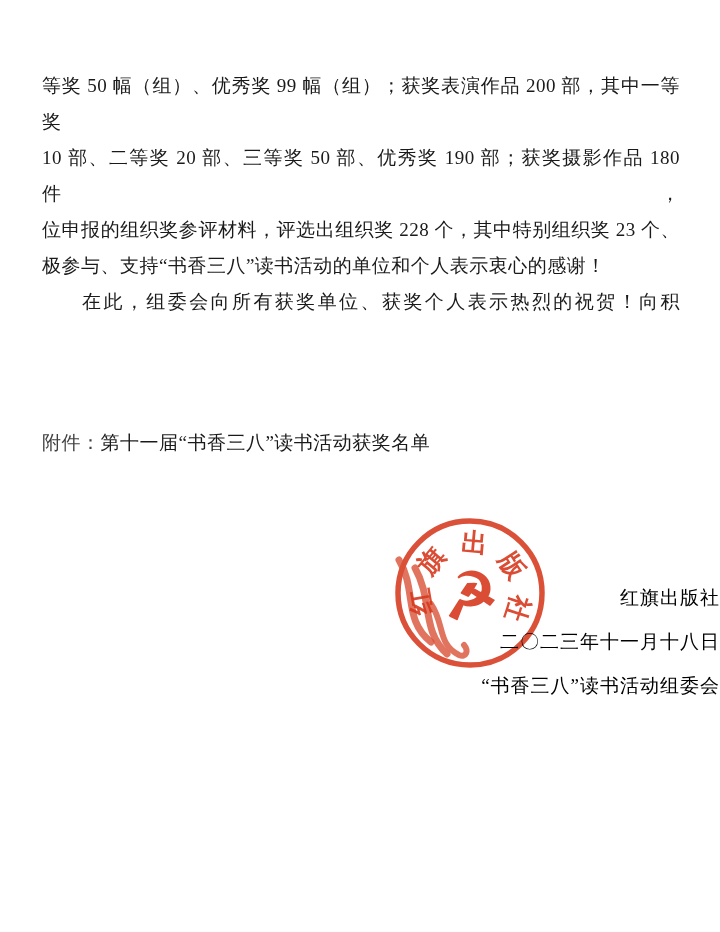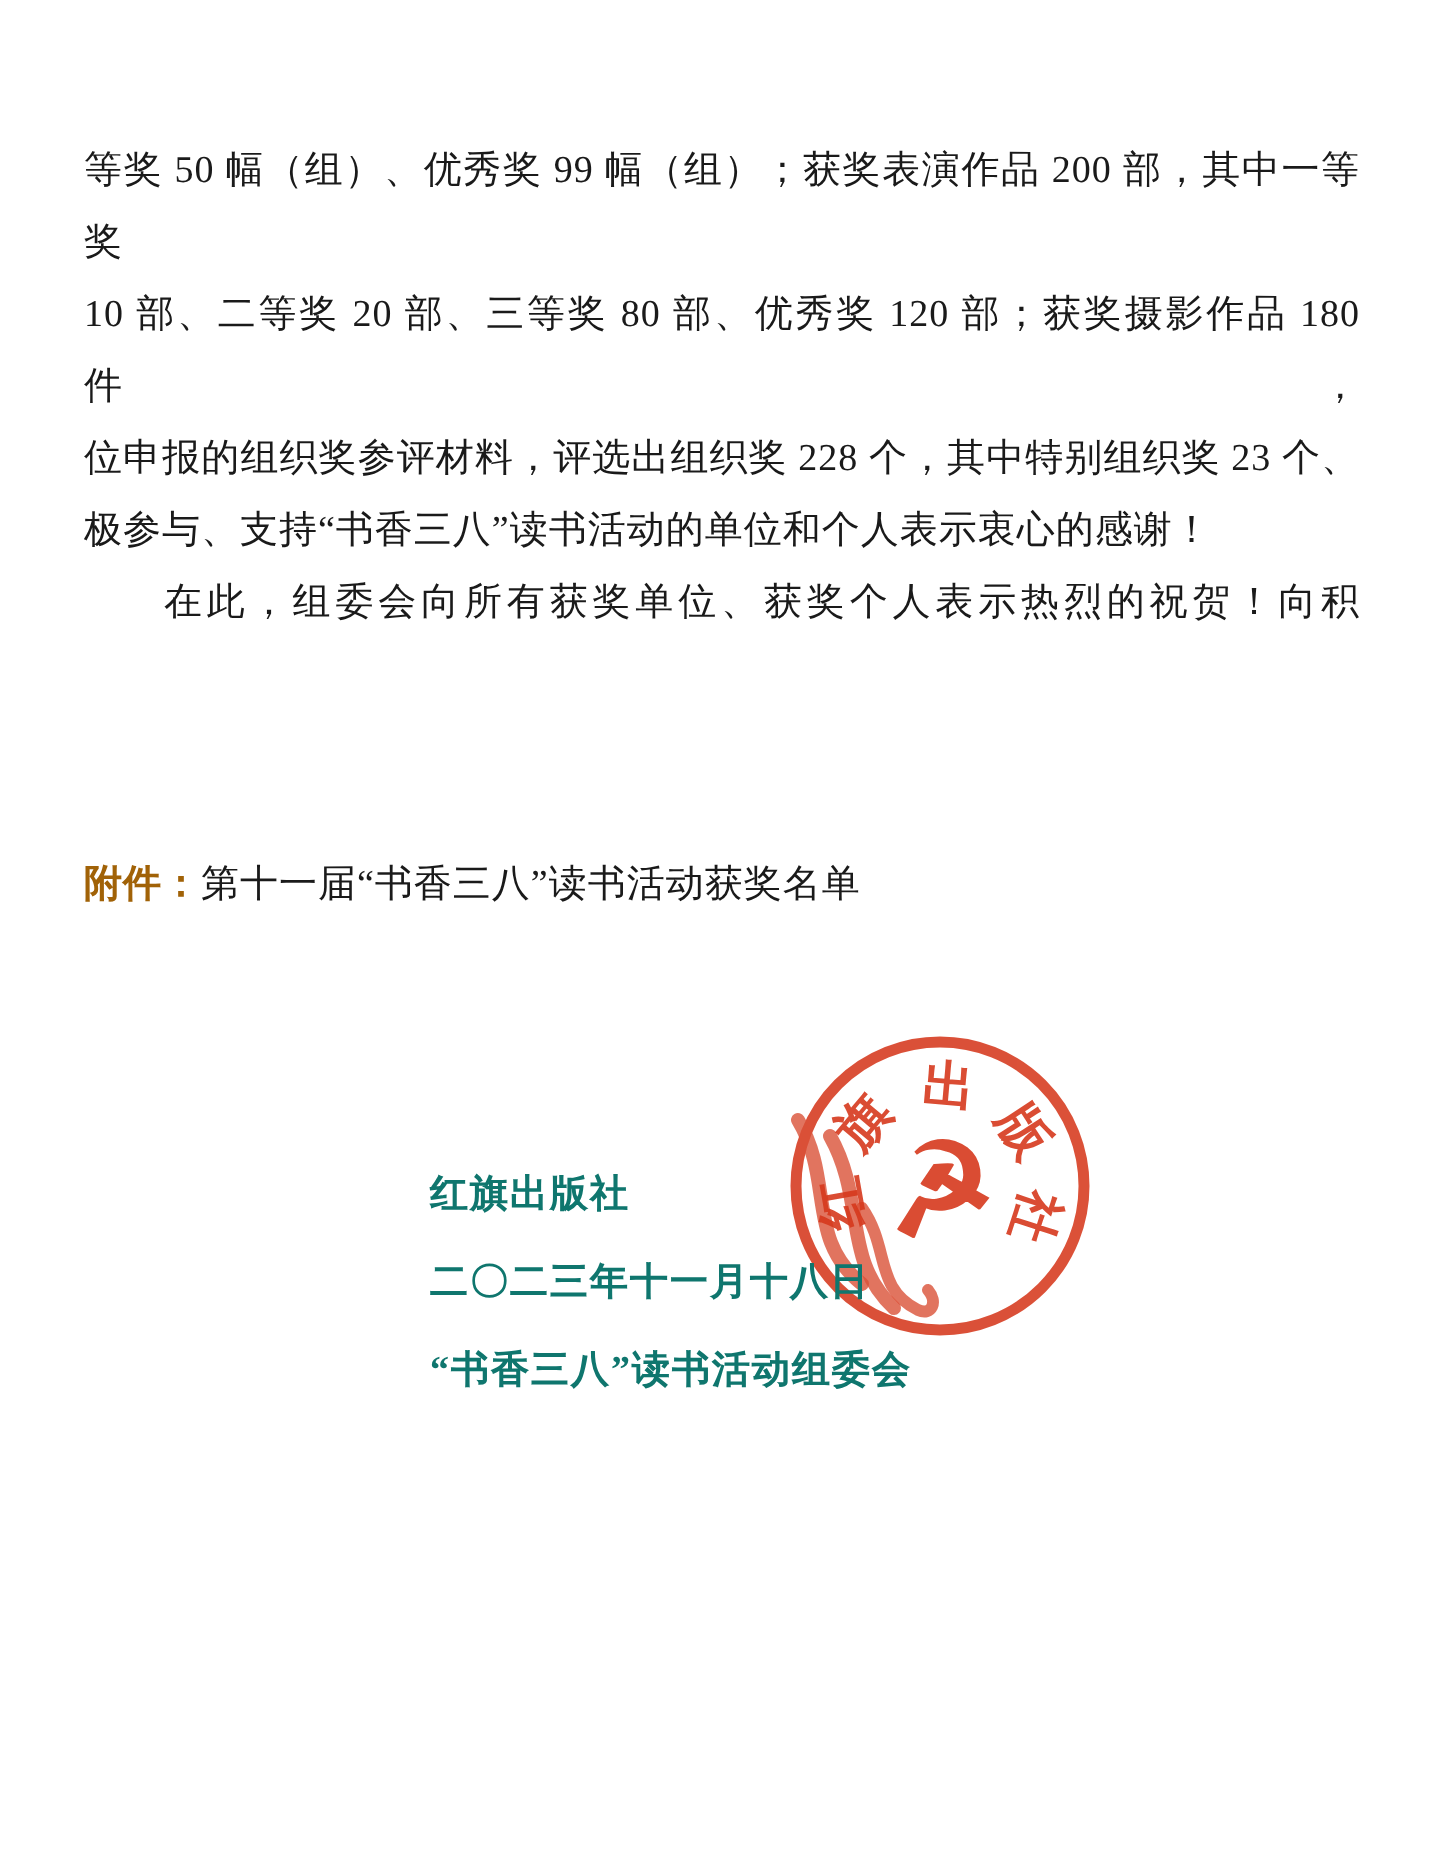--- a/index.html
+++ b/index.html
@@ -27,29 +27,29 @@
   .just  { text-align: justify; text-align-last: justify; text-justify: inter-character; }
   .indent { text-indent: 40px; }
   .attachment {
     position: absolute;
     left: 42px; top: 425px;
     width: 638px;
     font-size: 19px;
     line-height: 36px;
     letter-spacing: 0.5px;
   }
-  .attachment .label { font-weight: bold; color: #a16207; }
+  .attachment .label { font-weight: normal; color: #404040; }
   .signature {
     position: absolute;
     left: 215px; top: 576px;
     width: 505px;
-    text-align: left;
+    text-align: right;
     font-size: 19px;
-    font-weight: bold;
-    color: #0f766e;
+    font-weight: normal;
+    color: #000000;
     line-height: 44px;
     letter-spacing: 1px;
     z-index: 3;
   }
   .stamp {
     position: absolute;
     left: 385px; top: 508px;
     z-index: 2;
   }
   .stamp text {
@@ -59,21 +59,21 @@
   .ringchar { font-size: 26px; }
   .emblem   { font-size: 62px; font-family: "DejaVu Sans", sans-serif; }
 </style>
 </head>
 <body>
 
 <div class="page">
 
   <div class="body-text">
     <div class="tline just">等奖 50 幅（组）、优秀奖 99 幅（组）；获奖表演作品 200 部，其中一等奖</div>
-    <div class="tline just">10 部、二等奖 20 部、三等奖 80 部、优秀奖 120 部；获奖摄影作品 180 件，</div>
+    <div class="tline just">10 部、二等奖 20 部、三等奖 50 部、优秀奖 190 部；获奖摄影作品 180 件，</div>
     <div class="tline just">位申报的组织奖参评材料，评选出组织奖 228 个，其中特别组织奖 23 个、</div>
     <div class="tline">极参与、支持“书香三八”读书活动的单位和个人表示衷心的感谢！</div>
     <div class="tline just indent">在此，组委会向所有获奖单位、获奖个人表示热烈的祝贺！向积</div>
   </div>
 
   <div class="attachment">
     <span class="label">附件：</span><span>第十一届“书香三八”读书活动获奖名单</span>
   </div>
 
   <svg class="stamp" width="170" height="170" viewBox="0 0 170 170">

